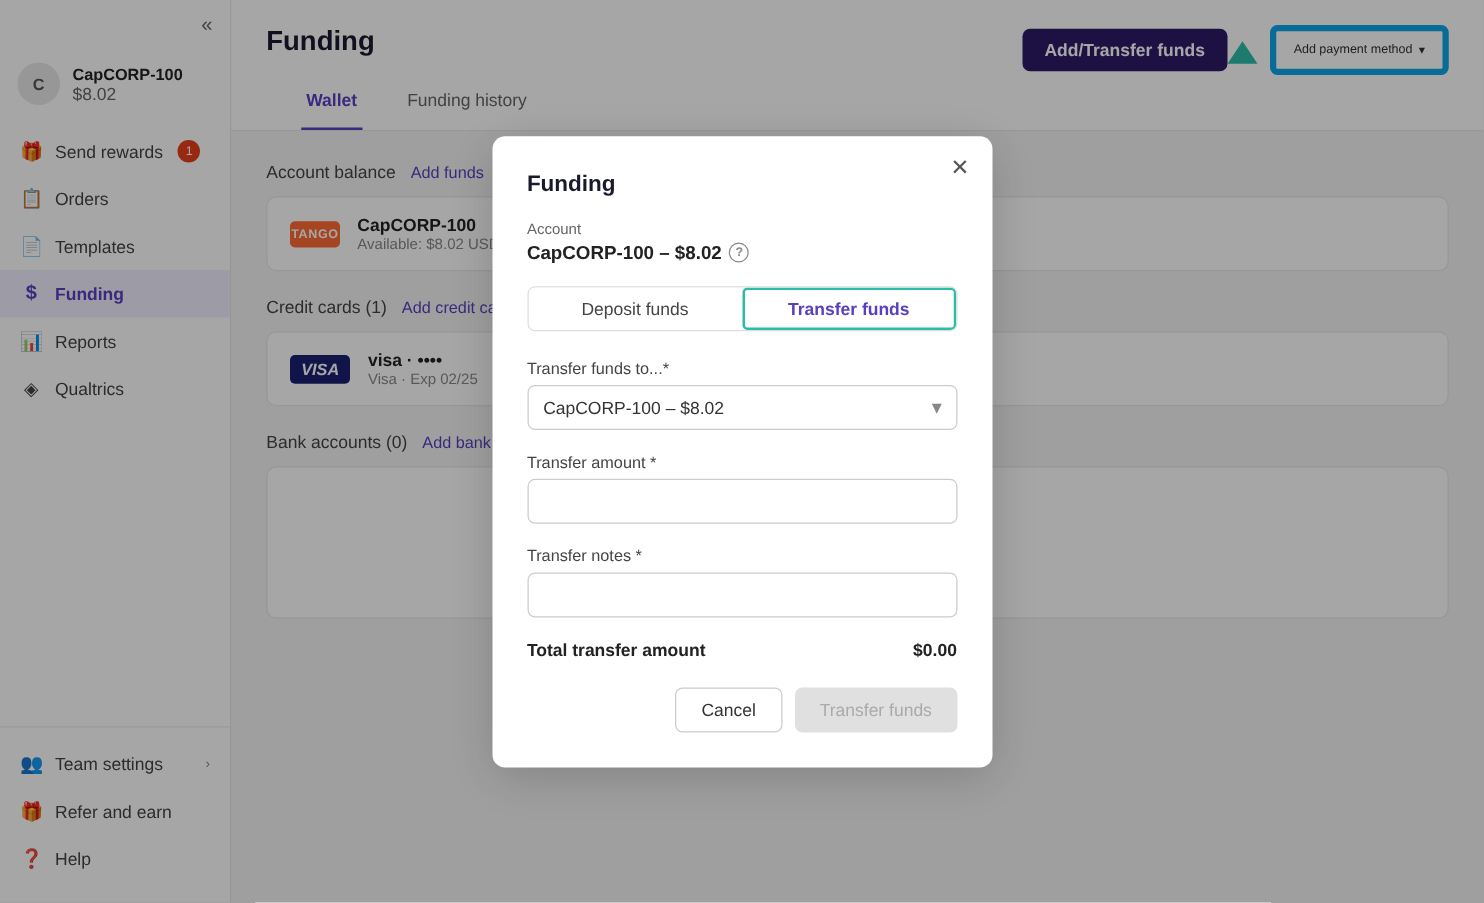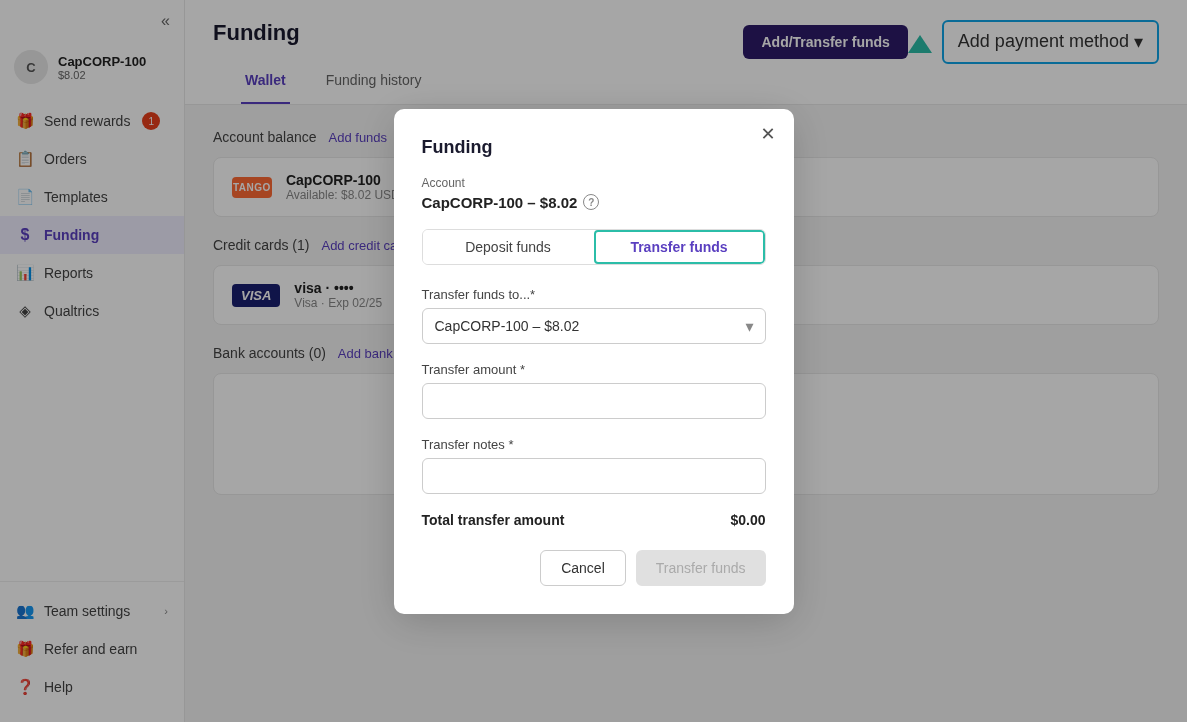--- a/index.html
+++ b/index.html
@@ -24,21 +24,21 @@
       background: none; border: none; cursor: pointer; color: #666; font-size: 16px;
     }
     .sidebar-account {
       display: flex; align-items: center; padding: 8px 14px 14px; gap: 10px;
     }
     .sidebar-avatar {
       width: 34px; height: 34px; border-radius: 50%; background: #e8e8e8; display: flex; align-items: center; justify-content: center; font-size: 13px; font-weight: bold; color: #555; flex-shrink: 0;
     }
     .sidebar-account-info { display: flex; flex-direction: column; }
     .sidebar-account-name { font-size: 13px; font-weight: 600; color: #222; }
-    .sidebar-account-balance { font-size: 11px; color: #666; }
+    .sidebar-account-balance { font-size: 14px; color: #666; }
     .sidebar-nav { flex: 1; padding: 4px 0; }
     .sidebar-item {
       display: flex; align-items: center; gap: 10px; padding: 10px 16px; cursor: pointer; color: #444; font-size: 14px; border-radius: 0; transition: background 0.15s;
     }
     .sidebar-item.active { background: #f0eeff; color: #5a3fc0; font-weight: 600; }
     .sidebar-item-icon { width: 18px; text-align: center; font-size: 15px; flex-shrink: 0; }
     .sidebar-item-label { font-size: 14px; }
     .sidebar-badge {
       width: 18px; height: 18px; background: #e8401c; border-radius: 50%; color: white; font-size: 10px; display: flex; align-items: center; justify-content: center; margin-left: 2px;
     }
@@ -59,21 +59,21 @@
       align-items: flex-start;
       justify-content: space-between;
       background: #fff;
       border-bottom: 1px solid #e8e8e8;
     }
     .main-title { font-size: 22px; font-weight: 700; color: #1a1a2e; padding-bottom: 12px; }
     .btn-primary {
       background: #2d1b69; color: white; border: none; padding: 9px 18px; border-radius: 6px; font-size: 14px; font-weight: 600; cursor: pointer;
     }
     .btn-secondary {
-      background: white; color: #333; border: 2px solid #0ea5e9; padding: 9px 14px; border-radius: 6px; font-size: 18px; font-weight: 500; cursor: pointer; display: flex; align-items: flex-start; gap: 5px;
+      background: white; color: #333; border: 5px solid #0ea5e9; padding: 9px 14px; border-radius: 6px; font-size: 10px; font-weight: 500; cursor: pointer; display: flex; align-items: flex-start; gap: 5px;
     }
     .arrow-up {
       width: 0; height: 0;
       border-left: 12px solid transparent;
       border-right: 12px solid transparent;
       border-bottom: 18px solid #2bbda8;
       margin-top: 4px;
     }
 
     

